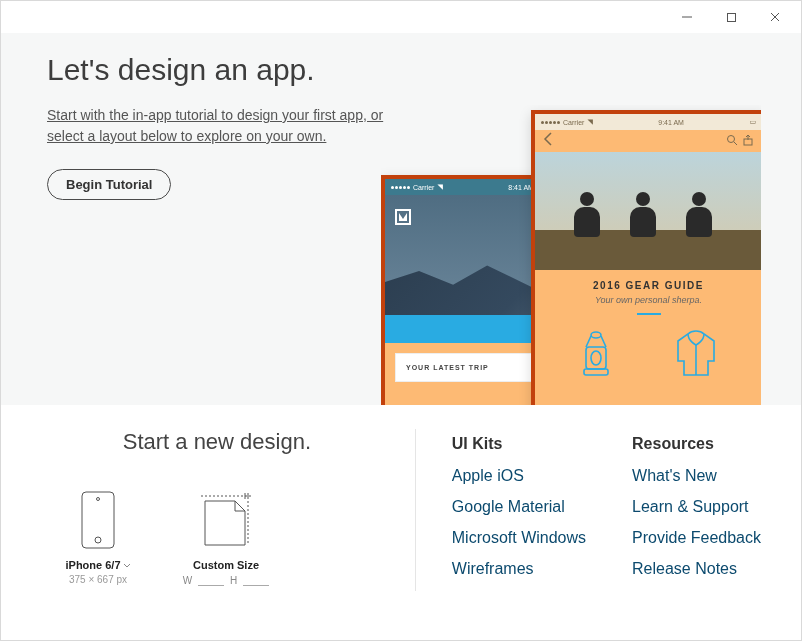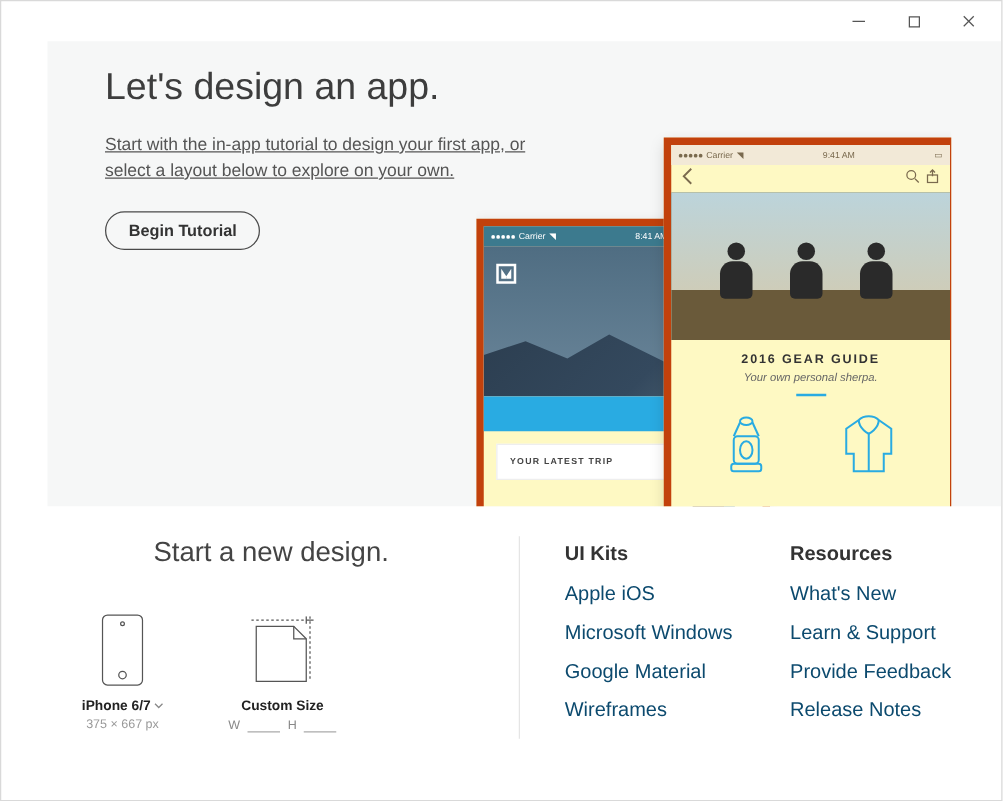--- a/index.html
+++ b/index.html
@@ -4,28 +4,28 @@
 <style>
   * { box-sizing: border-box; margin: 0; padding: 0; }
   html, body { width: 802px; height: 641px; font-family: "Segoe UI", "Helvetica Neue", Arial, sans-serif; background:#fff; color:#333; }
   body { border:1px solid #d9d9d9; position:relative; overflow:hidden; }
 
   
   .titlebar { height:32px; display:flex; justify-content:flex-end; align-items:center; padding-right:4px; }
   .winbtn { width:44px; height:28px; display:flex; align-items:center; justify-content:center; cursor:pointer; }
   .winbtn svg { stroke:#555; stroke-width:1; fill:none; }
 
-  .hero { display:flex; padding:20px 0 0 46px; background:#f6f7f7; height:372px; position:relative;margin-left:37px; }
+  .hero { display:flex; padding:20px 0 0 46px; background:#f6f7f7; height:372px; position:relative; }
   .hero-left { width:380px; }
   .hero h1 { font-weight:300; font-size:30px; color:#3d3d3d; margin-bottom:18px; }
   .hero p { font-size:14px; line-height:1.5; color:#555; max-width:350px; margin-bottom:22px;text-decoration:underline; }
   .begin-btn { display:inline-block; border:1.5px solid #4a4a4a; border-radius:18px; padding:7px 18px; font-size:13px; font-weight:700; color:#333; background:transparent; cursor:pointer; }
 
   .mockups { position:absolute; right:40px; bottom:0; width:380px; height:300px; overflow:hidden; }
-  .phone { position:absolute; background:#fef9c3; border:6px solid #c2410c; box-shadow:0 4px 12px rgba(0,0,0,.15); }
+  .phone { position:absolute; background:#fdba74; border:4px solid #c2410c; box-shadow:0 4px 12px rgba(0,0,0,.15); }
   .phoneA { width:235px; height:290px; left:0; top:70px; }
   .phoneB { width:235px; height:320px; left:150px; top:5px; }
   .statusbar { height:16px; background:#3c7a8e; display:flex; justify-content:space-between; align-items:center; font-size:7px; color:#fff; padding:0 6px; }
   .statusbar.light { background:#f2e9d7; color:#7a6a4e; }
   .statusbar .sbc { display:flex; align-items:center; gap:3px; }
   .signal { display:flex; gap:1px; }
   .signal i { width:3px; height:3px; background:#fff; border-radius:50%; display:inline-block; }
   .statusbar.light .signal i { background:#7a6a4e; }
   .phoneAimg { height:120px; background:linear-gradient(#4f6d82,#6b869a); position:relative; color:#fff; }
   .phoneAimg .logo { position:absolute; left:10px; top:14px; width:16px; height:16px; border:2px solid #fff; background:transparent; }
@@ -244,22 +244,22 @@
           <input style="">
         </div>
       </div>
     </div>
   </div>
 
   <div class="linkcols">
     <div class="linkcol">
       <h6>UI Kits</h6>
       <a>Apple iOS</a>
+      <a>Google Material</a>
       <a>Microsoft Windows</a>
-      <a>Google Material</a>
       <a>Wireframes</a>
     </div>
     <div class="linkcol">
       <h6>Resources</h6>
       <a>What's New</a>
       <a>Learn &amp; Support</a>
       <a>Provide Feedback</a>
       <a>Release Notes</a>
     </div>
   </div>

